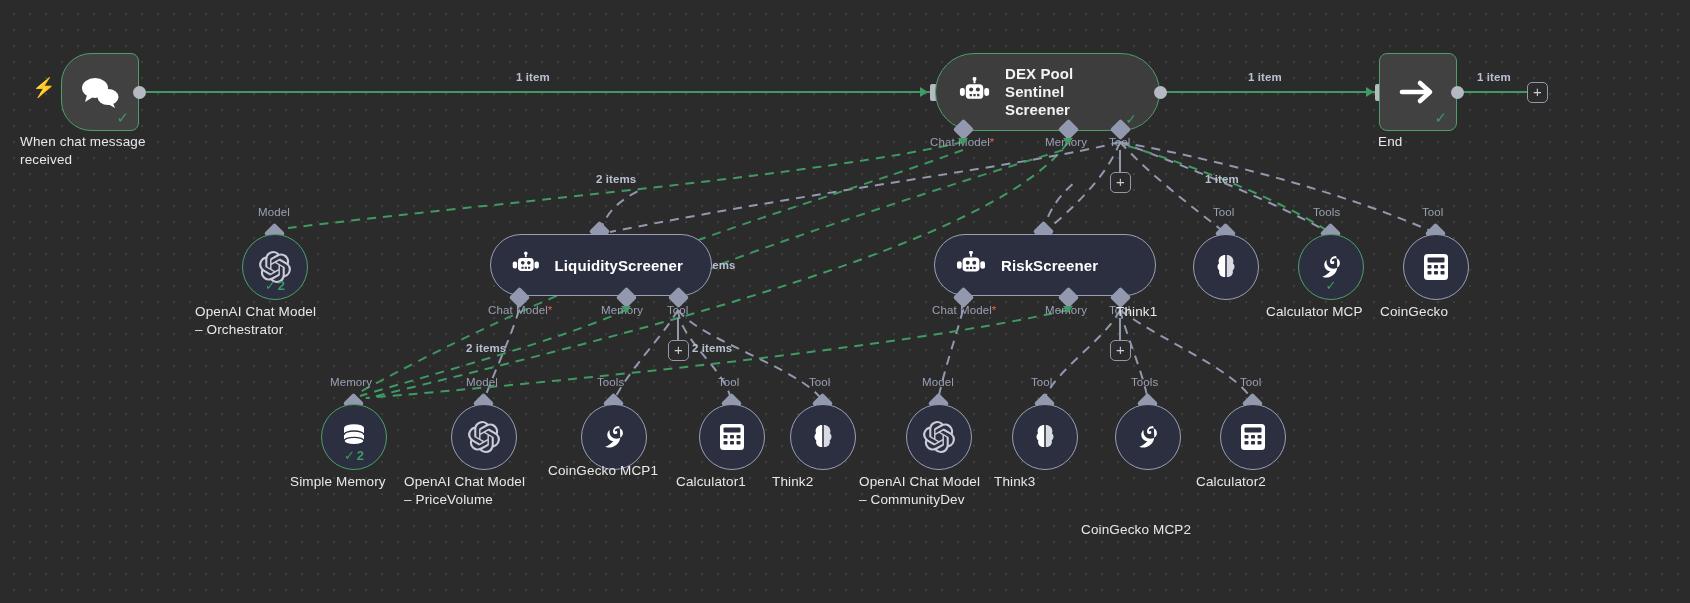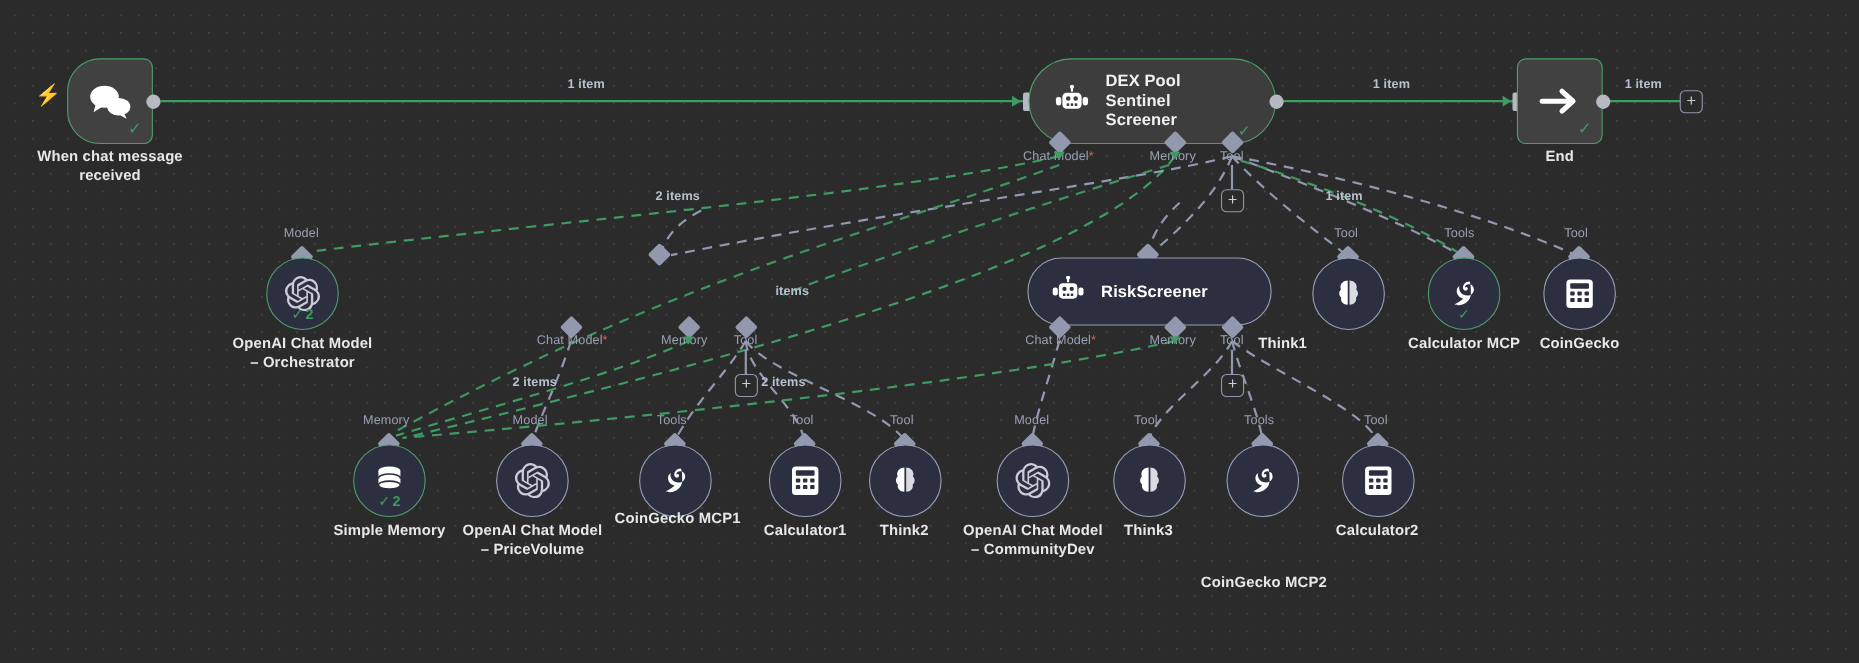--- a/index.html
+++ b/index.html
@@ -54,22 +54,22 @@
   .circ-node.green { border-color: #4c9f6a; }
   .circ-node .badge {
     position: absolute; left: 0; right: 0; bottom: 7px;
     display: flex; align-items: center; justify-content: center; gap: 2px;
     color: #3f9a63; font-size: 13px; font-weight: 700; line-height: 1;
   }
   .circ-node .badge .tick { font-size: 13px; font-weight: 400; }
 
   
   .node-label {
-    position: absolute; text-align: center; color: #e8e8ea;
-    font-size: 13.5px; font-weight: 700; line-height: 1.35;
+    position: absolute; text-align: left; color: #e8e8ea;
+    font-size: 13.5px; font-weight: 400; line-height: 1.35;
     white-space: pre-line; letter-spacing: .15px;
   }
   .port-label {
     position: absolute; color: #9aa0b4; font-size: 11.5px;
     white-space: nowrap; letter-spacing: .1px;
   }
   .port-label .req { color: #e8614c; }
   .wire-label {
     position: absolute; color: #b9c0d0; font-size: 11.5px;
     white-space: nowrap; letter-spacing: .1px; font-weight: bold;
@@ -237,20 +237,37 @@
       <div class="badge">
         <span class="tick">✓</span>
           <span>2</span>
       </div>
     </div>
   </div>
   <div class="node-label" style="left:195px; top:303px; width:160px;">OpenAI Chat Model
 – Orchestrator</div>
 
   <div class="diamond" style="left:592px; top:224px;"></div>
+  <div class="node" style="left:490px; top:234px;">
+    <div class="sub-node" style="width:222px;">
+      <svg class="ico" width="32" height="28" viewBox="0 0 34 30">
+        <rect x="8" y="7" width="18" height="15" rx="4" fill="#fff"></rect>
+        <rect x="2" y="11" width="5" height="8" rx="2.2" fill="#fff"></rect>
+        <rect x="27" y="11" width="5" height="8" rx="2.2" fill="#fff"></rect>
+        <rect x="16" y="1" width="2" height="5" fill="#fff"></rect>
+        <circle cx="17" cy="1.5" r="2" fill="#fff"></circle>
+        <circle cx="13.5" cy="12.5" r="2.1" fill="#2c2f40"></circle>
+        <circle cx="20.5" cy="12.5" r="2.1" fill="#2c2f40"></circle>
+        <rect x="12" y="17" width="2.4" height="2.4" fill="#2c2f40"></rect>
+        <rect x="15.8" y="17" width="2.4" height="2.4" fill="#2c2f40"></rect>
+        <rect x="19.6" y="17" width="2.4" height="2.4" fill="#2c2f40"></rect>
+      </svg>
+      <div class="sub-title">LiquidityScreener</div>
+    </div>
+  </div>
 
   <div class="diamond" style="left:512px; top:290px;"></div>
   <div class="port-label" style="left:488px; top:304px;">Chat Model<span class="req">*</span></div>
   <div class="diamond" style="left:619px; top:290px;"></div>
   <div class="port-label" style="left:601px; top:304px;">Memory</div>
   <div class="tri-green" style="left:621px; top:306px;"></div>
   <div class="diamond" style="left:671px; top:290px;"></div>
   <div class="port-label" style="left:667px; top:304px;">Tool</div>
   <div class="plus-btn" style="left:668px; top:340px;">+</div>
 

